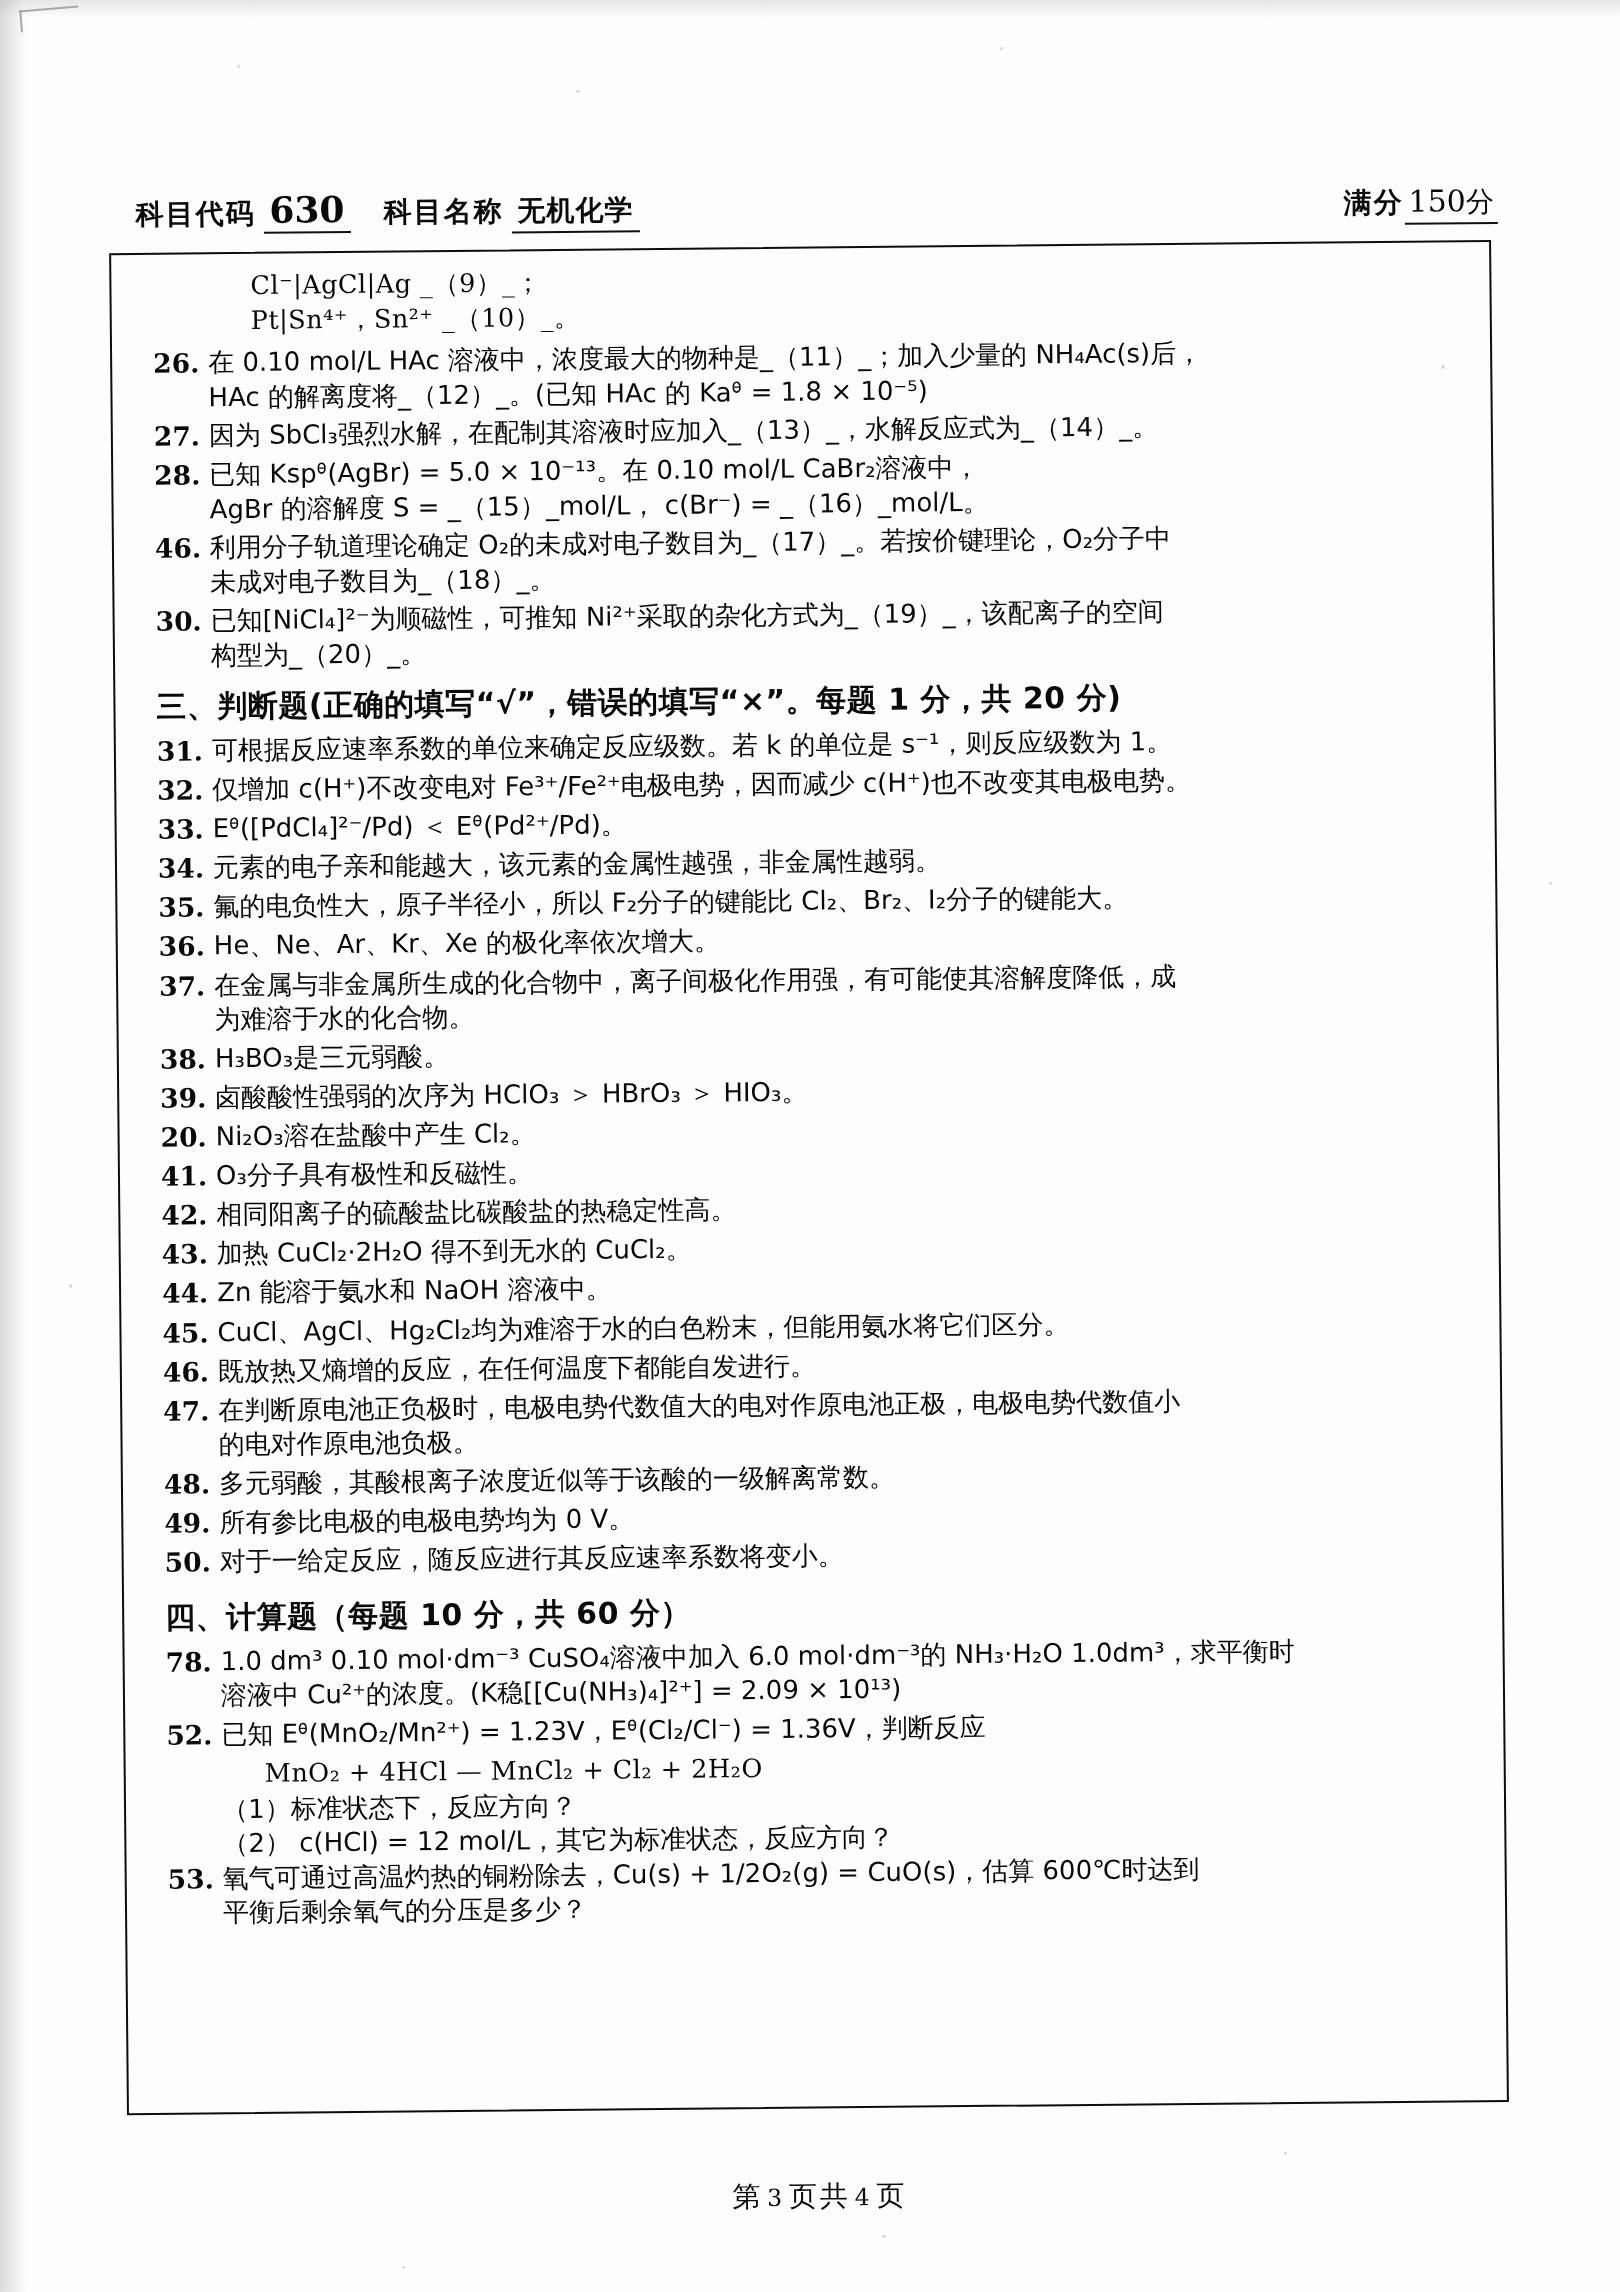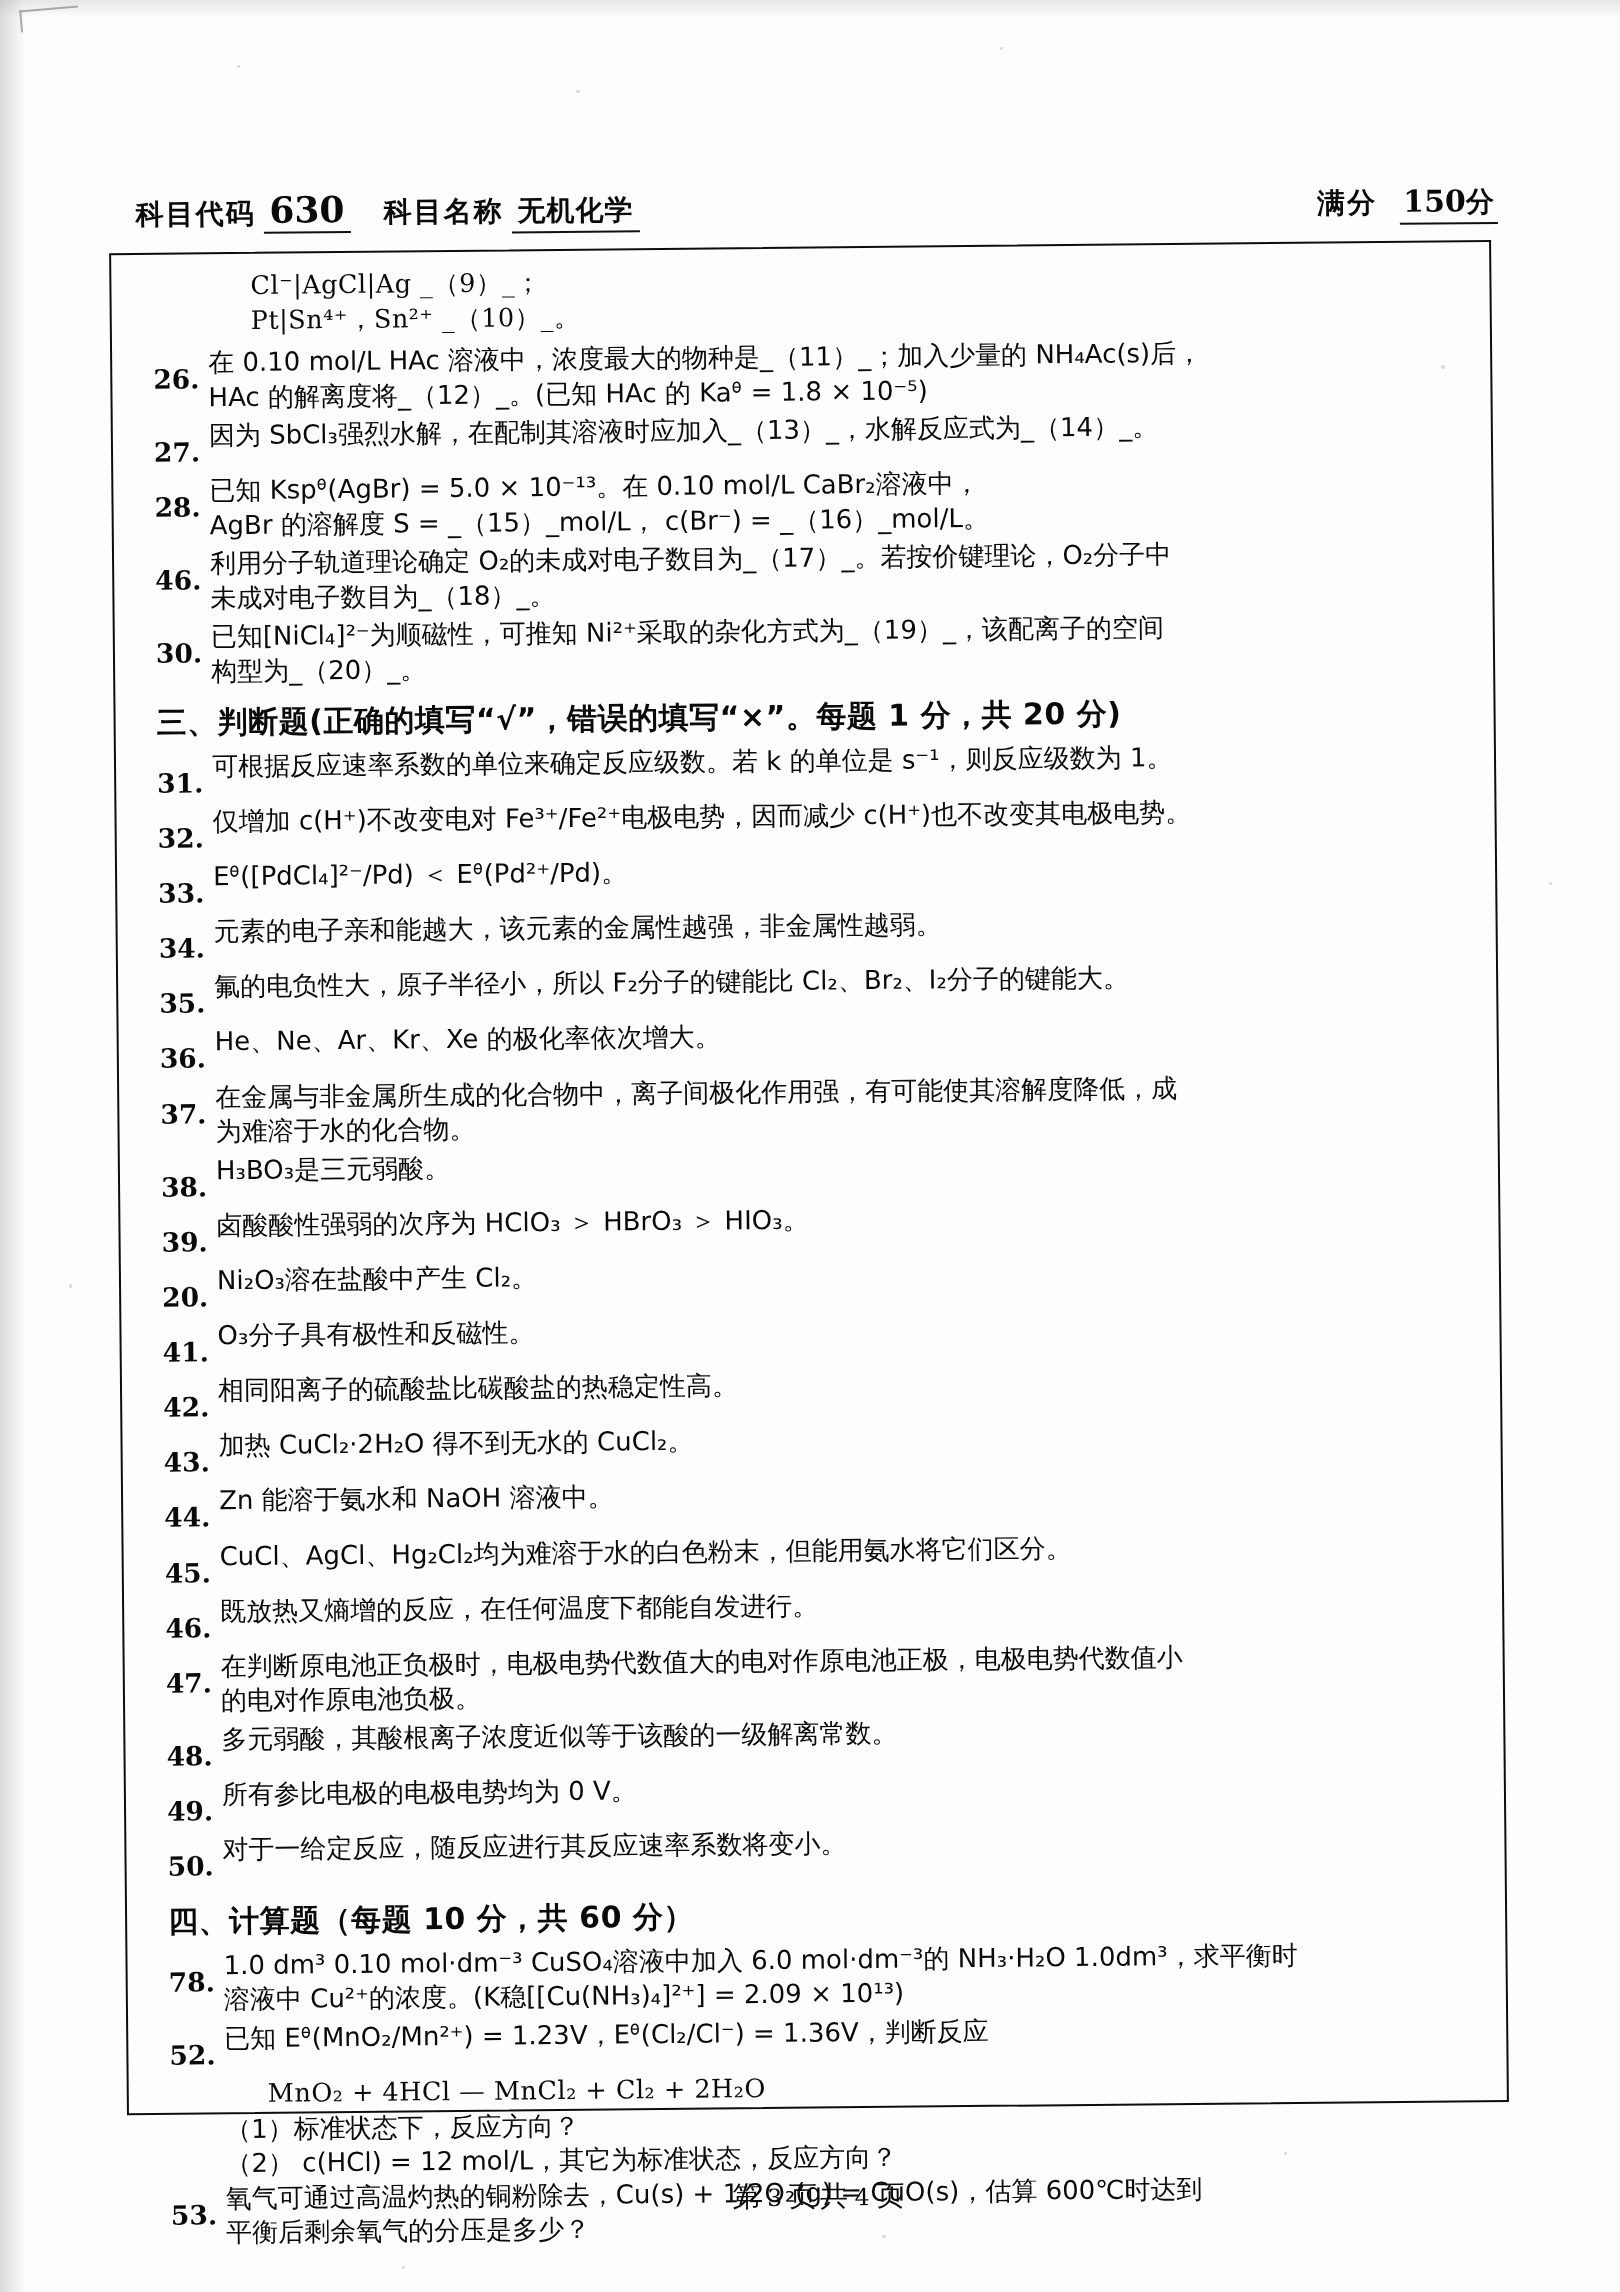--- a/index.html
+++ b/index.html
@@ -88,25 +88,25 @@
     letter-spacing: 1px;
   }
   #hdr-gap { flex: 1; }
   .hdr-score-wrap {
     display: flex;
     align-items: baseline;
     white-space: nowrap;
   }
   .hdr-score-value {
     font-family: "DejaVu Serif", "Liberation Serif", serif;
-    font-weight: 700;
+    font-weight: 400;
     font-size: 30px;
     border-bottom: 2.9px solid #101010;
     padding: 0 3.9px 1px 3.9px;
-    margin-left: 22px;
+    margin-left: 1px;
   }
   .hdr-score-value .unit {
     font-family: "DejaVu Sans", "Liberation Sans", sans-serif;
     font-size: 28px;
   }
 
   
   #frame {
     position: absolute;
     left: 118px;
@@ -132,21 +132,20 @@
     line-height: 1.33;
     margin-bottom: 3.9px;
   }
   .item-num {
     font-family: "DejaVu Serif", "Liberation Serif", serif;
     font-weight: 600;
     width: 55px;
     flex: 0 0 55px;
     text-align: left;
     font-size: 26.5px;
-    margin-top: 16px;
   }
   .item-body {
     flex: 1;
   }
   .item-body .ln { display: block; }
 
   .sub-line {
     font-family: "DejaVu Sans", "Liberation Sans", sans-serif;
     font-size: 26px;
     line-height: 1.33;

